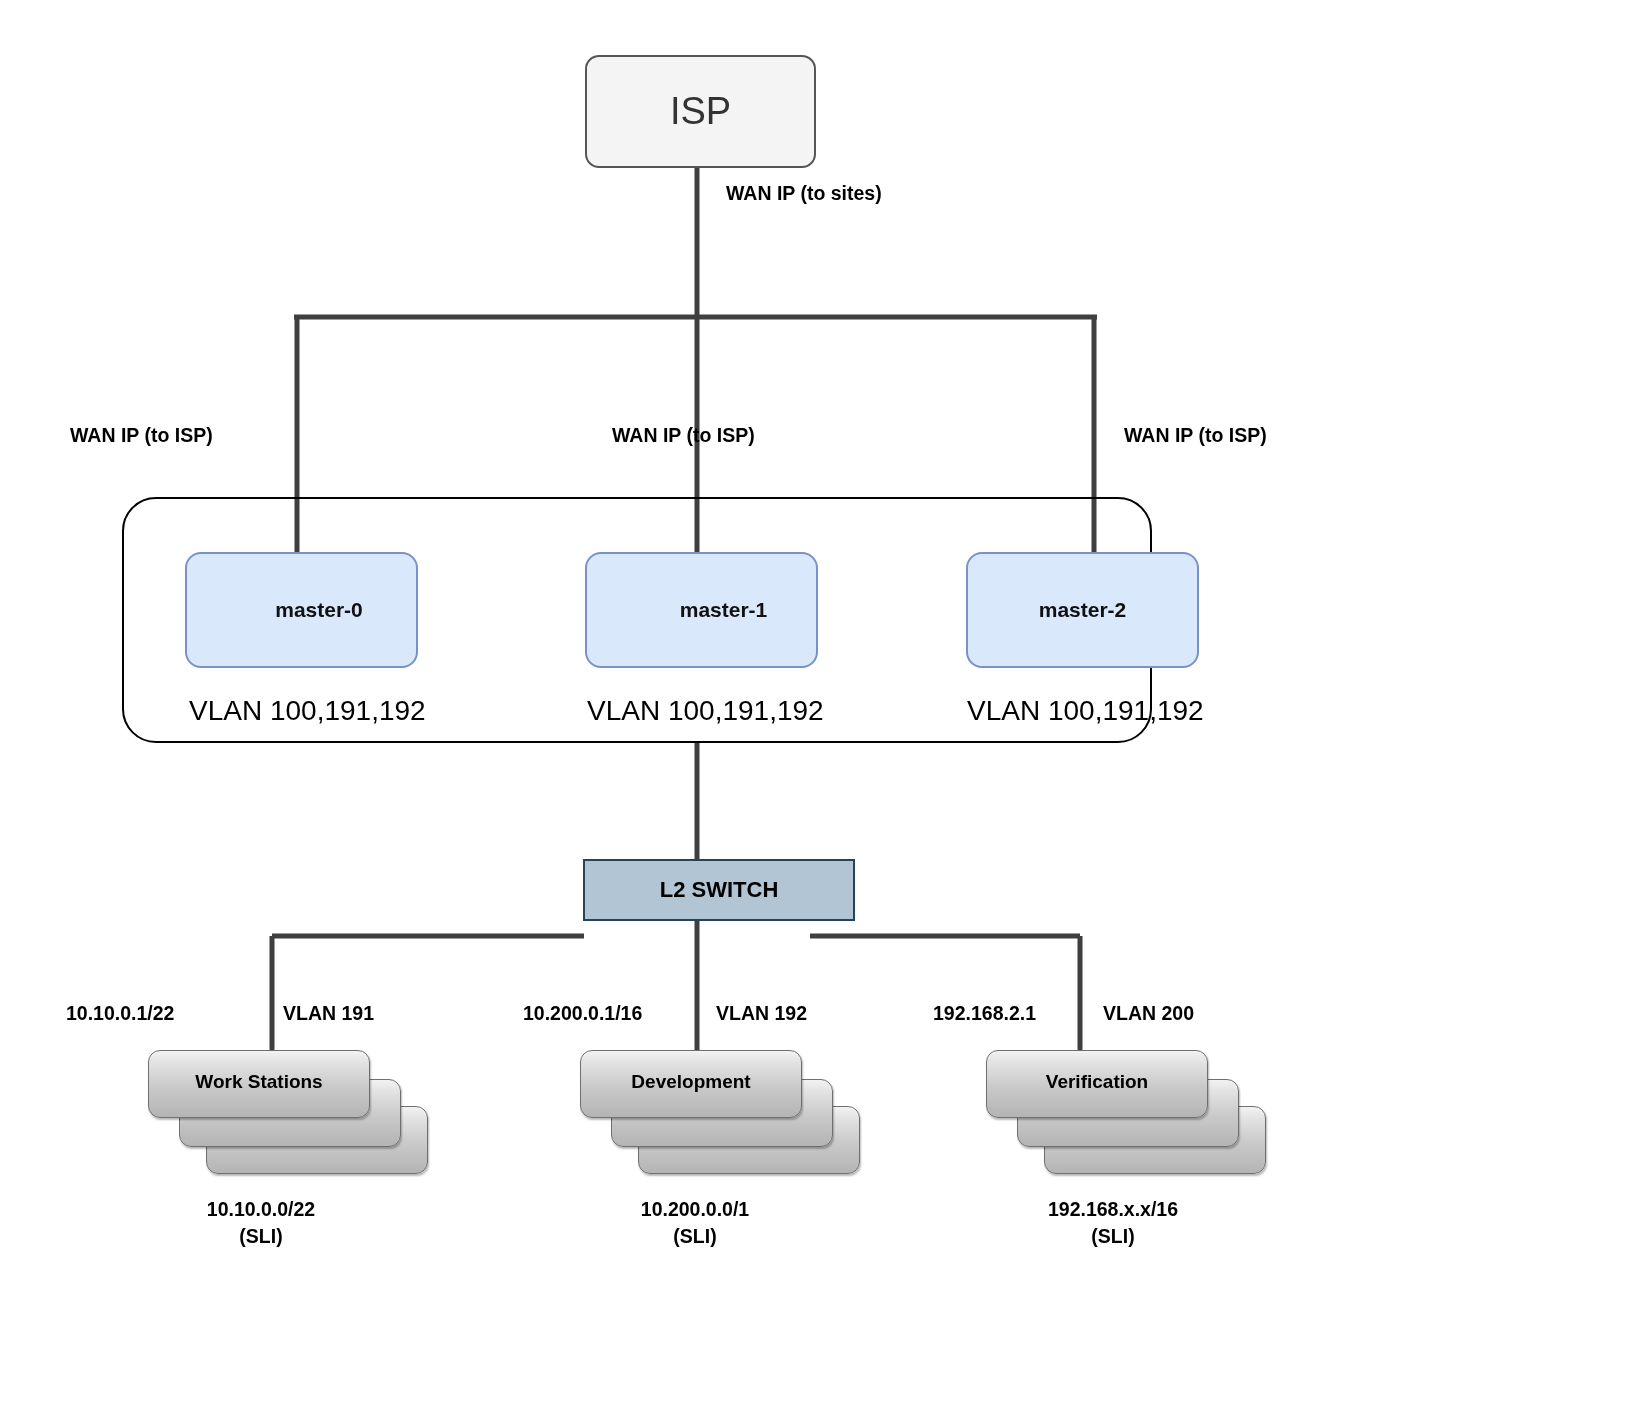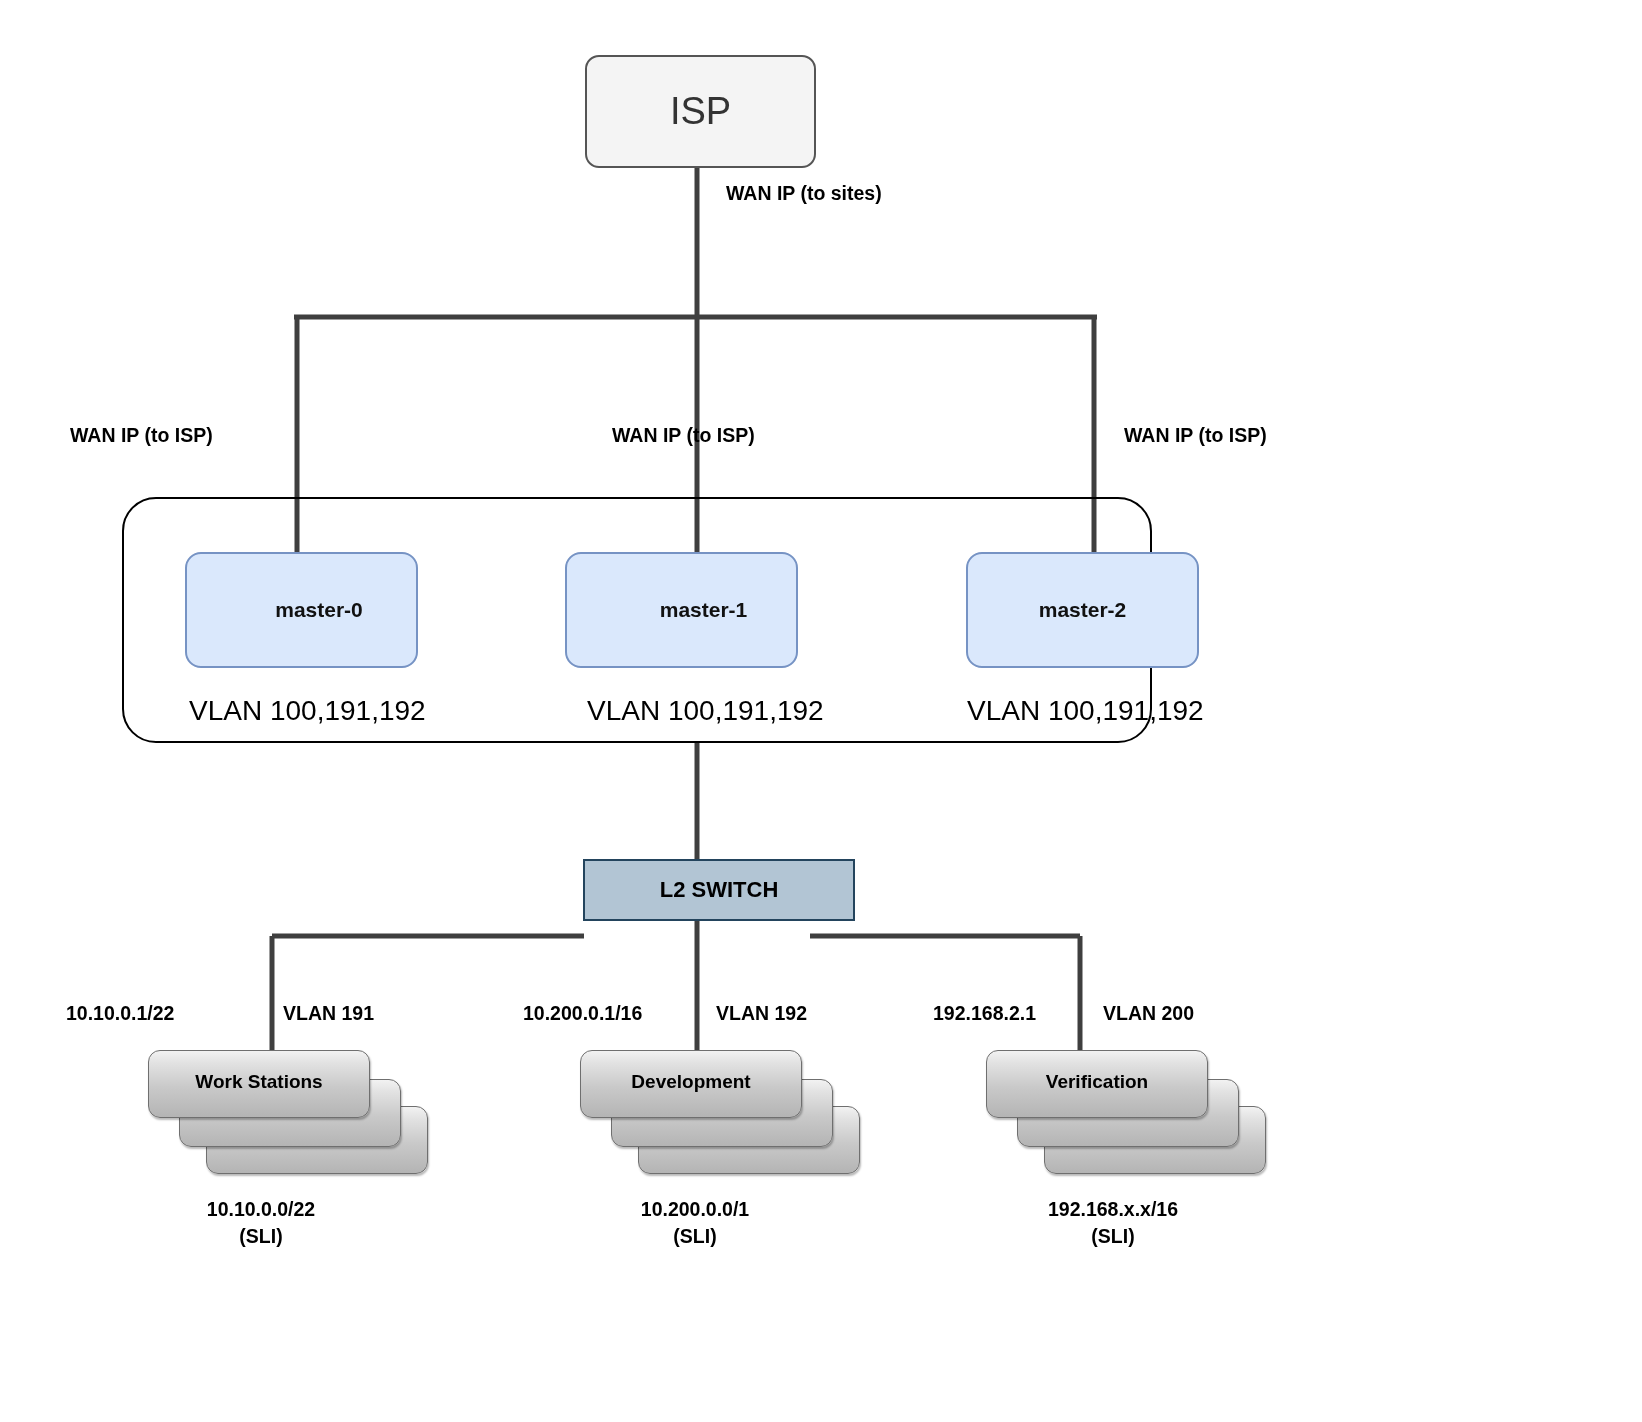--- a/index.html
+++ b/index.html
@@ -55,21 +55,21 @@
     width: 233px;
     height: 116px;
     background: #dae8fc;
     border: 2px solid #7693c4;
     border-radius: 16px;
     font-size: 21px;
     font-weight: bold;
     color: #111111;
   }
   .master-0 { left: 185px;  top: 552px; padding-left: 35px; }
-  .master-1 { left: 565px;  top: 552px; padding-left: 44px; }
+  .master-1 { left: 585px;  top: 552px; padding-left: 44px; }
   .master-2 { left: 966px;  top: 552px; }
 
   .cluster-frame {
     position: absolute;
     left: 122px;
     top: 497px;
     width: 1030px;
     height: 246px;
     border: 2.5px solid #000000;
     border-radius: 34px;

